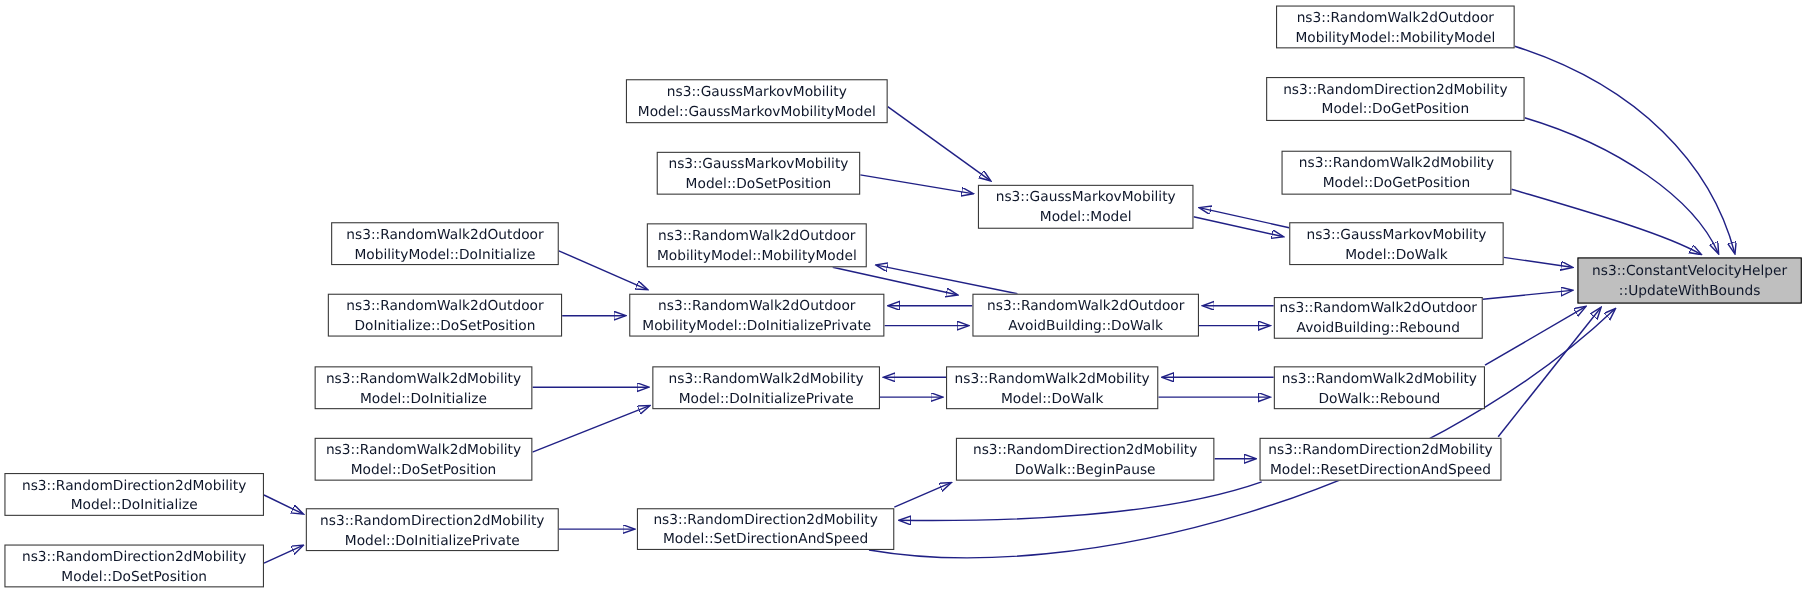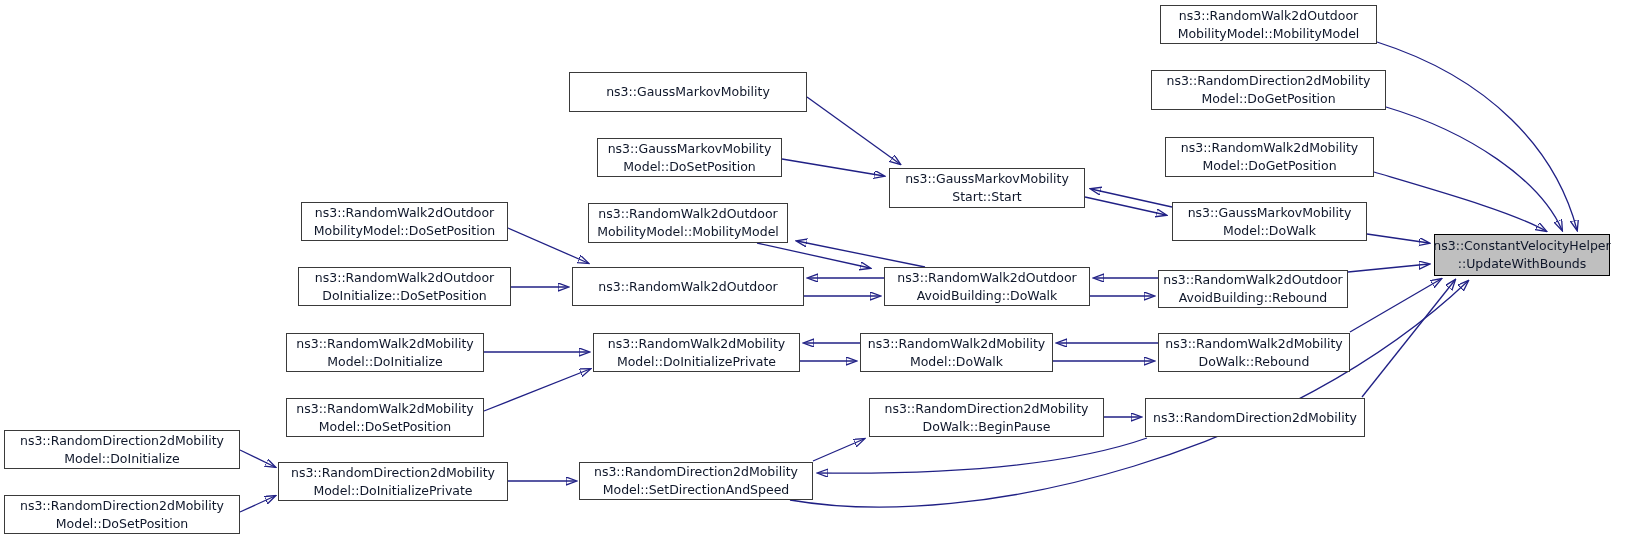--- a/index.html
+++ b/index.html
@@ -65,47 +65,49 @@
     <path d="M508,481 L576,481" marker-end="url(#arrow)"></path>
     <path d="M813,461 L864,439" marker-end="url(#arrow)"></path>
     <path d="M1104,417 L1141,417" marker-end="url(#arrow)"></path>
     <path d="M1147,438 C1050,472 900,474 818,473" marker-end="url(#arrow)"></path>
     <path d="M1362,397 L1455,280" marker-end="url(#arrow)"></path>
     <path d="M790,500 C980,533 1290,450 1468,281" marker-end="url(#arrow)"></path>
   </svg>
 
   <div class="node" style="left:569px;top:72px;width:238px;height:40px">
       <span>ns3::GaussMarkovMobility</span>
+      <span>Model::GaussMarkovMobilityModel</span>
     </div>
   <div class="node" style="left:597px;top:138px;width:185px;height:39px">
       <span>ns3::GaussMarkovMobility</span>
       <span>Model::DoSetPosition</span>
     </div>
   <div class="node" style="left:889px;top:168px;width:196px;height:40px">
       <span>ns3::GaussMarkovMobility</span>
-      <span>Start::Start</span>
+      <span>Model::Model</span>
     </div>
   <div class="node" style="left:1172px;top:202px;width:195px;height:39px">
       <span>ns3::GaussMarkovMobility</span>
       <span>Model::DoWalk</span>
     </div>
   <div class="node" style="left:301px;top:202px;width:207px;height:39px">
       <span>ns3::RandomWalk2dOutdoor</span>
-      <span>MobilityModel::DoSetPosition</span>
+      <span>MobilityModel::DoInitialize</span>
     </div>
   <div class="node" style="left:588px;top:203px;width:200px;height:40px">
       <span>ns3::RandomWalk2dOutdoor</span>
       <span>MobilityModel::MobilityModel</span>
     </div>
   <div class="node" style="left:298px;top:267px;width:213px;height:39px">
       <span>ns3::RandomWalk2dOutdoor</span>
       <span>DoInitialize::DoSetPosition</span>
     </div>
   <div class="node" style="left:572px;top:267px;width:232px;height:39px">
       <span>ns3::RandomWalk2dOutdoor</span>
+      <span>MobilityModel::DoInitializePrivate</span>
     </div>
   <div class="node" style="left:884px;top:267px;width:206px;height:39px">
       <span>ns3::RandomWalk2dOutdoor</span>
       <span>AvoidBuilding::DoWalk</span>
     </div>
   <div class="node" style="left:1158px;top:270px;width:190px;height:38px">
       <span>ns3::RandomWalk2dOutdoor</span>
       <span>AvoidBuilding::Rebound</span>
     </div>
   <div class="node" style="left:1160px;top:5px;width:217px;height:39px">
@@ -113,21 +115,21 @@
       <span>MobilityModel::MobilityModel</span>
     </div>
   <div class="node" style="left:1151px;top:70px;width:235px;height:40px">
       <span>ns3::RandomDirection2dMobility</span>
       <span>Model::DoGetPosition</span>
     </div>
   <div class="node" style="left:1165px;top:137px;width:209px;height:40px">
       <span>ns3::RandomWalk2dMobility</span>
       <span>Model::DoGetPosition</span>
     </div>
-  <div class="node target" style="left:1434px;top:234px;width:176px;height:42px">
+  <div class="node target" style="left:1434px;top:234px;width:204px;height:42px">
       <span>ns3::ConstantVelocityHelper</span>
       <span>::UpdateWithBounds</span>
     </div>
   <div class="node" style="left:286px;top:333px;width:198px;height:39px">
       <span>ns3::RandomWalk2dMobility</span>
       <span>Model::DoInitialize</span>
     </div>
   <div class="node" style="left:593px;top:333px;width:207px;height:39px">
       <span>ns3::RandomWalk2dMobility</span>
       <span>Model::DoInitializePrivate</span>
@@ -143,20 +145,21 @@
   <div class="node" style="left:286px;top:398px;width:198px;height:39px">
       <span>ns3::RandomWalk2dMobility</span>
       <span>Model::DoSetPosition</span>
     </div>
   <div class="node" style="left:869px;top:398px;width:235px;height:39px">
       <span>ns3::RandomDirection2dMobility</span>
       <span>DoWalk::BeginPause</span>
     </div>
   <div class="node" style="left:1145px;top:398px;width:220px;height:39px">
       <span>ns3::RandomDirection2dMobility</span>
+      <span>Model::ResetDirectionAndSpeed</span>
     </div>
   <div class="node" style="left:4px;top:430px;width:236px;height:39px">
       <span>ns3::RandomDirection2dMobility</span>
       <span>Model::DoInitialize</span>
     </div>
   <div class="node" style="left:278px;top:462px;width:230px;height:39px">
       <span>ns3::RandomDirection2dMobility</span>
       <span>Model::DoInitializePrivate</span>
     </div>
   <div class="node" style="left:579px;top:462px;width:234px;height:38px">

